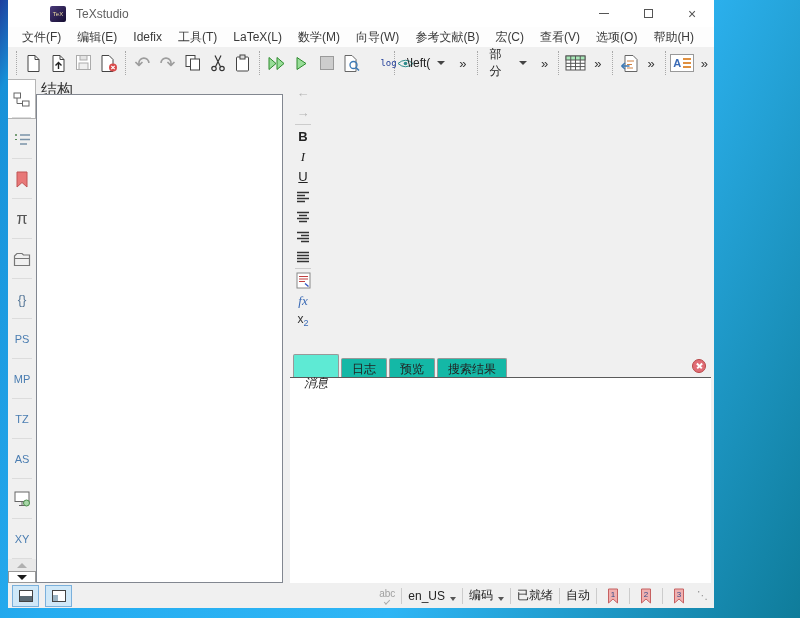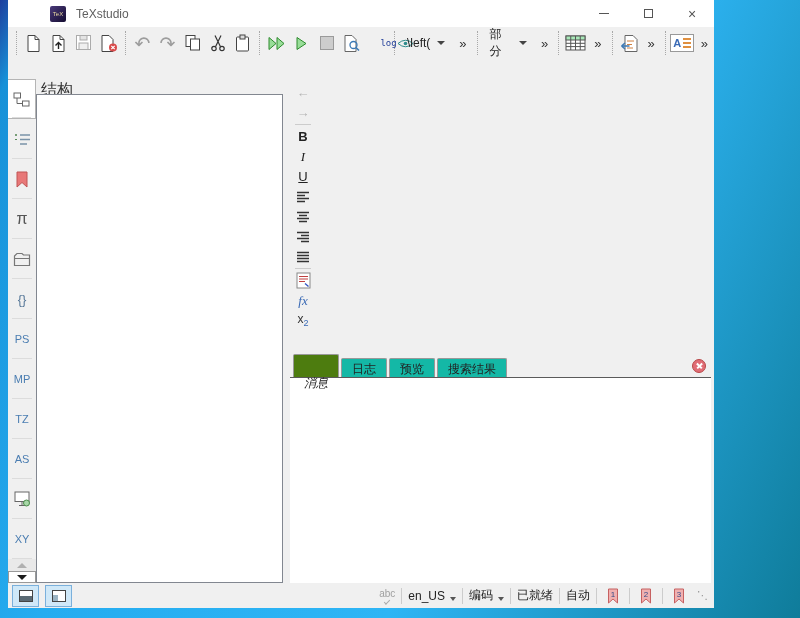--- a/index.html
+++ b/index.html
@@ -68,21 +68,21 @@
   .fmt-fx { font-size: 13px; font-style: italic; font-family: "Liberation Serif", serif; color: #3a6ab5; }
   .fmt-sub { font-size: 12px; color: #333; }
   .fmt-sub sub { font-size: 9px; color: #3a6ab5; }
   .fmt-more { font-size: 11px; color: #888; transform: rotate(90deg); margin-top: 22px; }
 
   
   .bottom-panel { position: absolute; left: 282px; top: 276px; right: 3px; bottom: 0; }
   .tab-row { height: 22px; display: flex; align-items: flex-end; padding-left: 3px; position: relative; }
   .tab { font-size: 12px; color: #222; background: #14b8a6; border: 1px solid #999; border-bottom: none;
     border-radius: 2px 2px 0 0; padding: 2px 10px 2px 10px; height: 19px; margin-right: 2px; white-space: nowrap; }
-  .tab.active { background: #4d7c0f; height: 22px; padding-top: 20px; z-index: 2; font-style: italic; }
+  .tab.active { background: #5eead4; height: 22px; padding-top: 20px; z-index: 2; font-style: italic; }
   .panel-close { position: absolute; right: 5px; top: 4px; width: 14px; height: 14px; border-radius: 50%;
     background: #e06c75; border: 1px solid #b84848; display: flex; align-items: center; justify-content: center; }
   .panel-close .xb1, .panel-close .xb2 { position: absolute; width: 7px; height: 1.5px; background: #fff; }
   .panel-close .xb1 { transform: rotate(45deg); } .panel-close .xb2 { transform: rotate(-45deg); }
   .panel-content { position: absolute; top: 22px; left: 0; right: 0; bottom: 0; background: #ffffff; border-top: 1px solid #5a5a5a; }
 
   
   .statusbar { position: absolute; left: 0; right: 0; bottom: 0; height: 25px; background: #f0f0f0;
     display: flex; align-items: center; padding: 0 6px 0 4px; }
   .toggle-btn { width: 27px; height: 22px; background: #cfe8f8; border: 1px solid #7ab0dc; margin-right: 6px;
@@ -120,20 +120,34 @@
           </div>
       <div class="win-btn">
             <div class="max-box"></div>
           </div>
       <div class="win-btn">
             <span class="close-x">×</span>
           </div>
     </div>
   </div>
 
+  <div class="menubar">
+    <span class="menu-item">文件(F)</span>
+    <span class="menu-item">编辑(E)</span>
+    <span class="menu-item">Idefix</span>
+    <span class="menu-item">工具(T)</span>
+    <span class="menu-item">LaTeX(L)</span>
+    <span class="menu-item">数学(M)</span>
+    <span class="menu-item">向导(W)</span>
+    <span class="menu-item">参考文献(B)</span>
+    <span class="menu-item">宏(C)</span>
+    <span class="menu-item">查看(V)</span>
+    <span class="menu-item">选项(O)</span>
+    <span class="menu-item">帮助(H)</span>
+  </div>
 
   <div class="toolbar">
     <div class="tsep"></div>
     <div class="tbtn">
       <svg width="17" height="19">
             <path d="M3 1.5 h7 l4 4 v12 h-11 z" fill="#fff" stroke="#444"></path>
             <path d="M10 1.5 v4 h4" fill="none" stroke="#444"></path>
           </svg>
     </div>
     <div class="tbtn">

